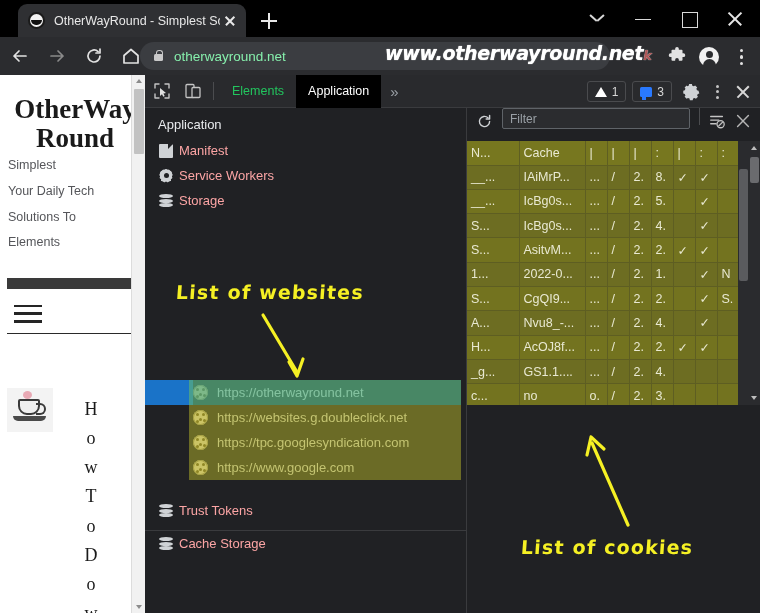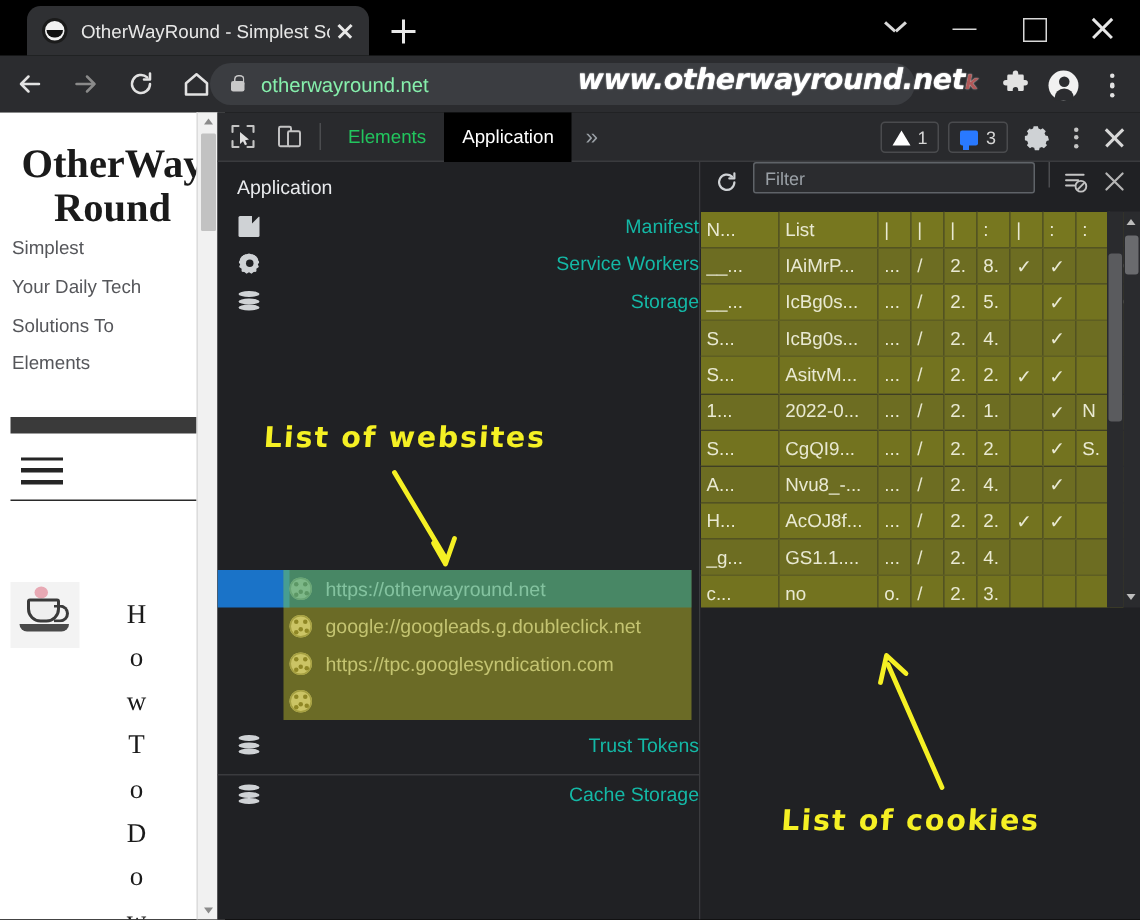--- a/index.html
+++ b/index.html
@@ -216,21 +216,21 @@
   
   .dt-sidebar {
     position: absolute; left: 0; top: 33px; width: 322px; height: 505px;
     background: #202124; border-right: 1px solid #3a3b3e; overflow: hidden;
   }
   .dt-section-title {
     color: #e8eaed; font-size: 13px; padding: 9px 0 6px 13px;
   }
   .dt-item {
     display: flex; align-items: center; height: 25px; padding-left: 34px;
-    color: #14b8a6; font-size: 13px; position: relative; justify-content: flex-end;
+    color: #fca5a5; font-size: 13px; position: relative;
   }
   .dt-item .ic { position: absolute; left: 14px; width: 14px; height: 14px; }
   .dt-item .lbl { white-space: nowrap; }
   .dt-divider { height: 1px; background: #3a3b3e; margin-top: 7px; }
 
   
   .ico-doc { background:#cfd2d5; border-radius:1px; position:relative; }
   .ico-doc::after { content:""; position:absolute; right:0; top:0; border-left:5px solid #202124; border-bottom:5px solid transparent; }
   .ico-db i, .ico-db::before, .ico-db::after {
     content:""; position:absolute; left:0; width:14px; height:4px; background:#cfd2d5; border-radius:50%;
@@ -510,47 +510,48 @@
           <span class="lbl">https://otherwayround.net</span>
         </div>
         <div class="cookie-row">
           <span class="ic ico-cookie">
               <b></b>
               <b></b>
               <b></b>
               <b></b>
               <b></b>
             </span>
-          <span class="lbl">google://googleads.g.doubleclick.net</span>
+          <span class="lbl">https://websites.g.doubleclick.net</span>
         </div>
         <div class="cookie-row">
           <span class="ic ico-cookie">
               <b></b>
               <b></b>
               <b></b>
               <b></b>
               <b></b>
             </span>
           <span class="lbl">https://tpc.googlesyndication.com</span>
         </div>
         <div class="cookie-row">
           <span class="ic ico-cookie">
               <b></b>
               <b></b>
               <b></b>
               <b></b>
               <b></b>
             </span>
+          <span class="lbl">https://www.google.com</span>
         </div>
 
         <div class="hl-websites"></div>
         <div class="hl-sel-row"></div>
       </div>
 
-      <div class="dt-item" style="margin-top:4px">
+      <div class="dt-item" style="margin-top:18px">
         <span class="ic ico-db">
             <i></i>
           </span>
         <span class="lbl">Trust Tokens</span>
       </div>
 
       <div class="dt-divider"></div>
 
       <div class="dt-item">
         <span class="ic ico-db">
@@ -582,21 +583,21 @@
             <path d="M4 4l12 12M16 4L4 16" stroke="#b5b5b5" stroke-width="1.6" stroke-linecap="round"></path>
           </svg>
         </div>
       </div>
 
       <div class="ck-table">
         <table class="cookies">
           <thead>
             <tr>
               <th class="col-name">N...</th>
-              <th class="col-value">List</th>
+              <th class="col-value">Cache</th>
               <th class="col-n">|</th>
               <th class="col-n">|</th>
               <th class="col-n">|</th>
               <th class="col-n">:</th>
               <th class="col-n">|</th>
               <th class="col-n">:</th>
               <th class="col-n">:</th>
               <th class="col-n">:</th>
 
             </tr>

